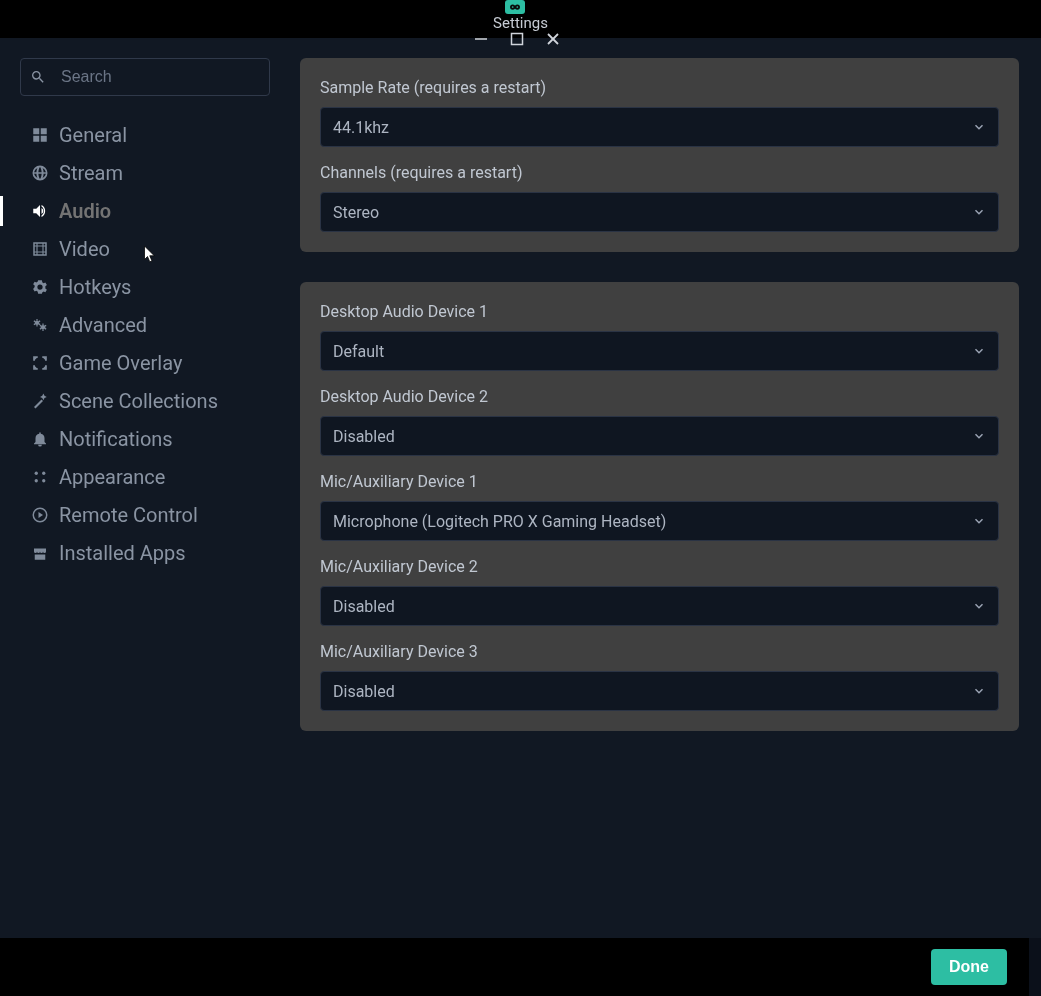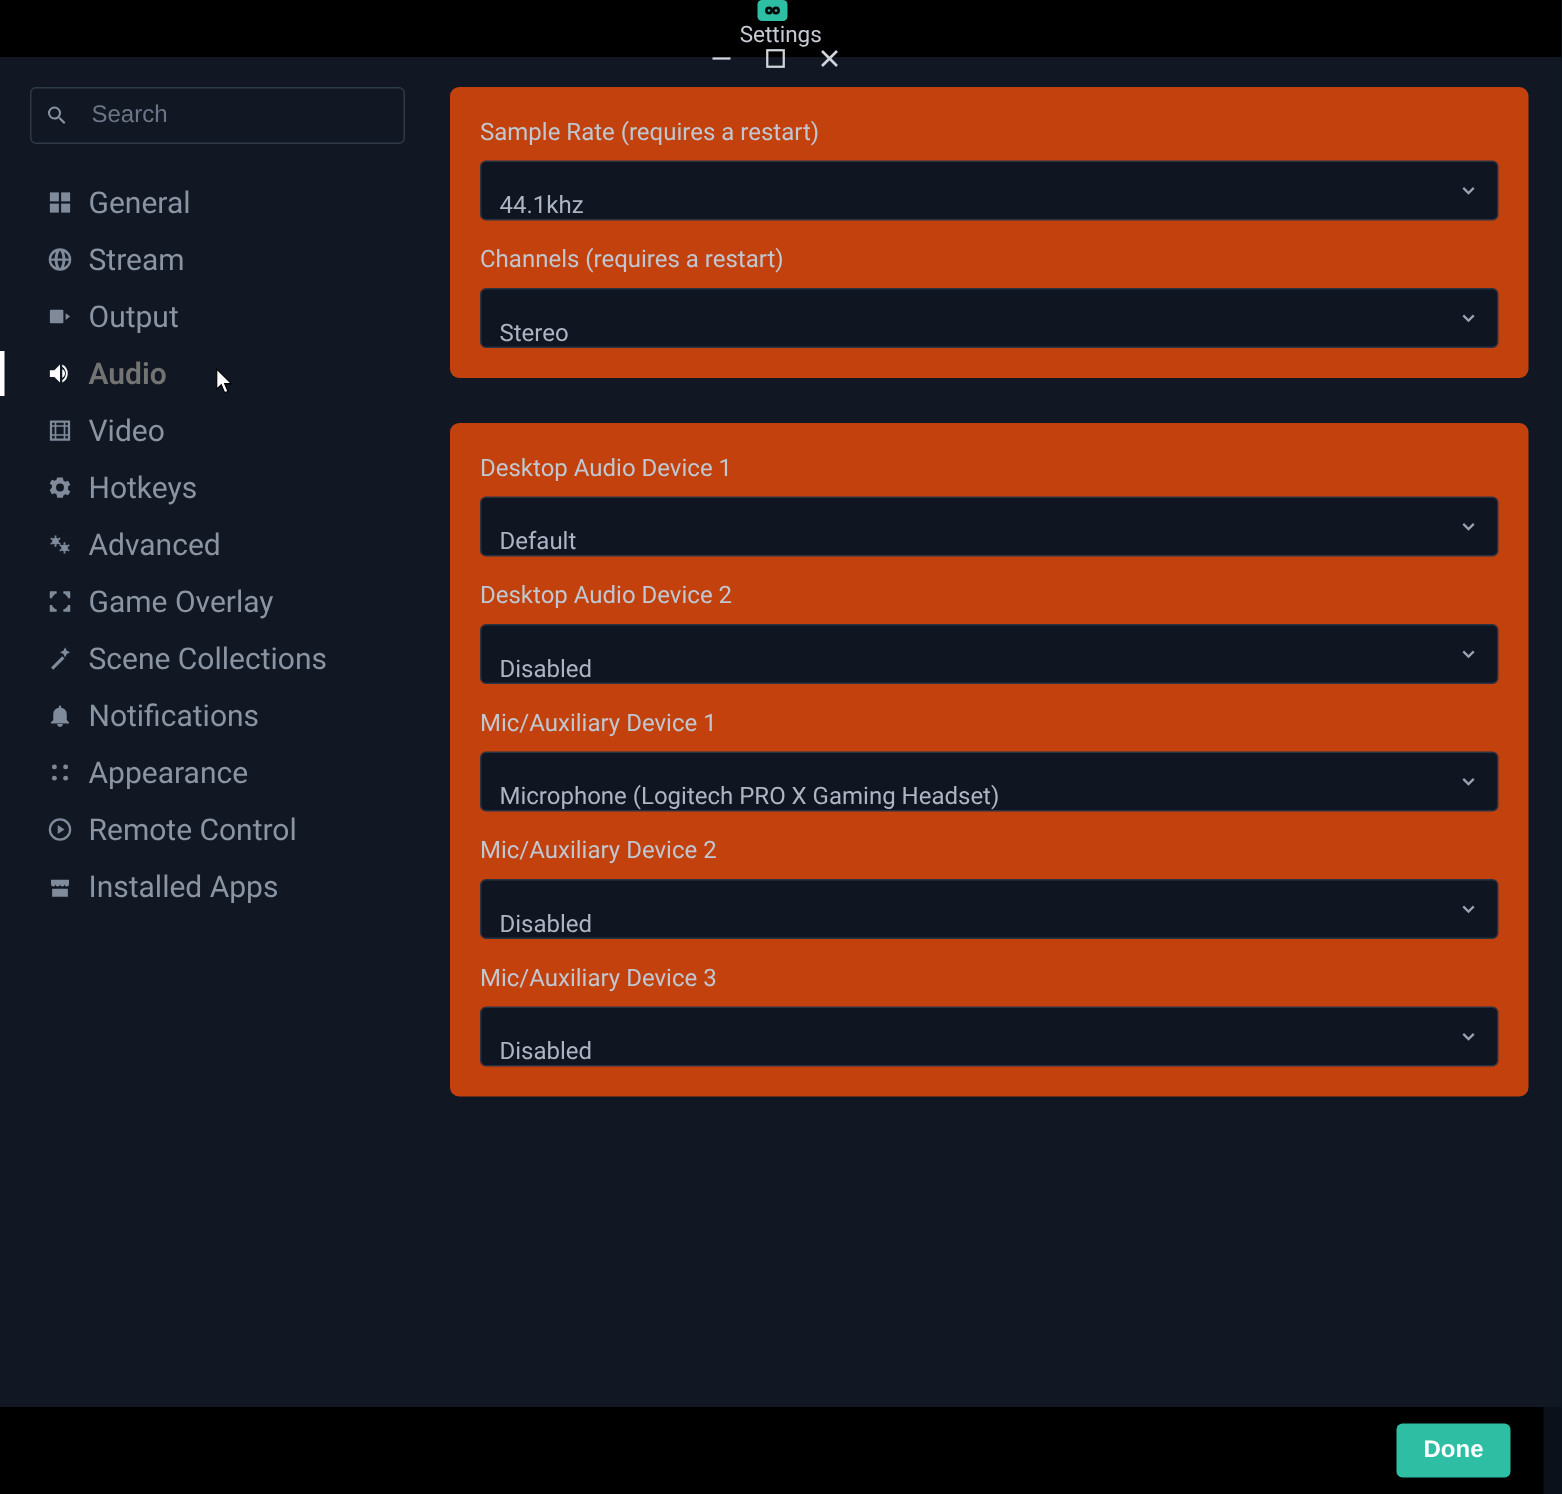--- a/index.html
+++ b/index.html
@@ -92,41 +92,41 @@
 .nav-item.active .nav-label { color: #737373; font-weight: 600; }
 .nav-item.active .nav-icon { color: #ffffff; }
 
 
 .content {
   flex: 1;
   padding: 20px 22px 20px 0;
   overflow-y: auto;
 }
 .panel {
-  background: #c2410c;
+  background: #404040;
   border-radius: 6px;
   padding: 20px;
   margin-bottom: 30px;
 }
 .field { margin-bottom: 16px; }
 .field:last-child { margin-bottom: 0; }
 .field-label {
   color: #c0c7d1;
   font-size: 16px;
   margin-bottom: 10px;
   display: block;
 }
 .select {
   position: relative;
   width: 100%;
   height: 40px;
   background: #0f1621;
   border: 1px solid #2a3344;
   border-radius: 4px;
-  display: flex; align-items: flex-end;
+  display: flex; align-items: center;
   padding: 0 36px 0 12px;
   cursor: pointer;
 }
 .select .select-value {
   color: #adb5c2;
   font-size: 16px;
 }
 .select .chev {
   position: absolute; right: 12px; top: 50%; transform: translateY(-50%);
   color: #9aa3b3;
@@ -218,29 +218,20 @@
           <span class="nav-label">General</span>
         </li>
         <li class="nav-item">
           <span class="nav-icon">
             <svg width="18" height="18" viewBox="0 0 24 24" fill="currentColor">
               <path d="M12 2a10 10 0 100 20 10 10 0 000-20zm7.9 9h-3.1a16 16 0 00-1.3-5.6A8 8 0 0119.9 11zM12 4c.9 1.2 2 3.6 2.2 7H9.8C10 7.6 11.1 5.2 12 4zM8.5 5.4A16 16 0 007.2 11H4.1a8 8 0 014.4-5.6zM4.1 13h3.1a16 16 0 001.3 5.6A8 8 0 014.1 13zM12 20c-.9-1.2-2-3.6-2.2-7h4.4c-.2 3.4-1.3 5.8-2.2 7zm3.5-1.4a16 16 0 001.3-5.6h3.1a8 8 0 01-4.4 5.6z"></path>
             </svg>
           </span>
           <span class="nav-label">Stream</span>
         </li>
-        <li class="nav-item">
-          <span class="nav-icon">
-            <svg width="18" height="18" viewBox="0 0 24 24" fill="currentColor">
-              <rect x="3" y="6" width="12" height="12" rx="1"></rect>
-              <path d="M17 9l4 3-4 3z"></path>
-            </svg>
-          </span>
-          <span class="nav-label">Output</span>
-        </li>
         <li class="nav-item active">
           <span class="nav-icon">
             <svg width="18" height="18" viewBox="0 0 24 24" fill="currentColor">
               <path d="M3 9v6h4l5 5V4L7 9H3zm13.5 3a4.5 4.5 0 00-2.5-4v8a4.5 4.5 0 002.5-4zm-2.5-8v2.1a7 7 0 010 11.8V20a9 9 0 000-16z"></path>
             </svg>
           </span>
           <span class="nav-label">Audio</span>
         </li>
         <li class="nav-item">
           <span class="nav-icon">

